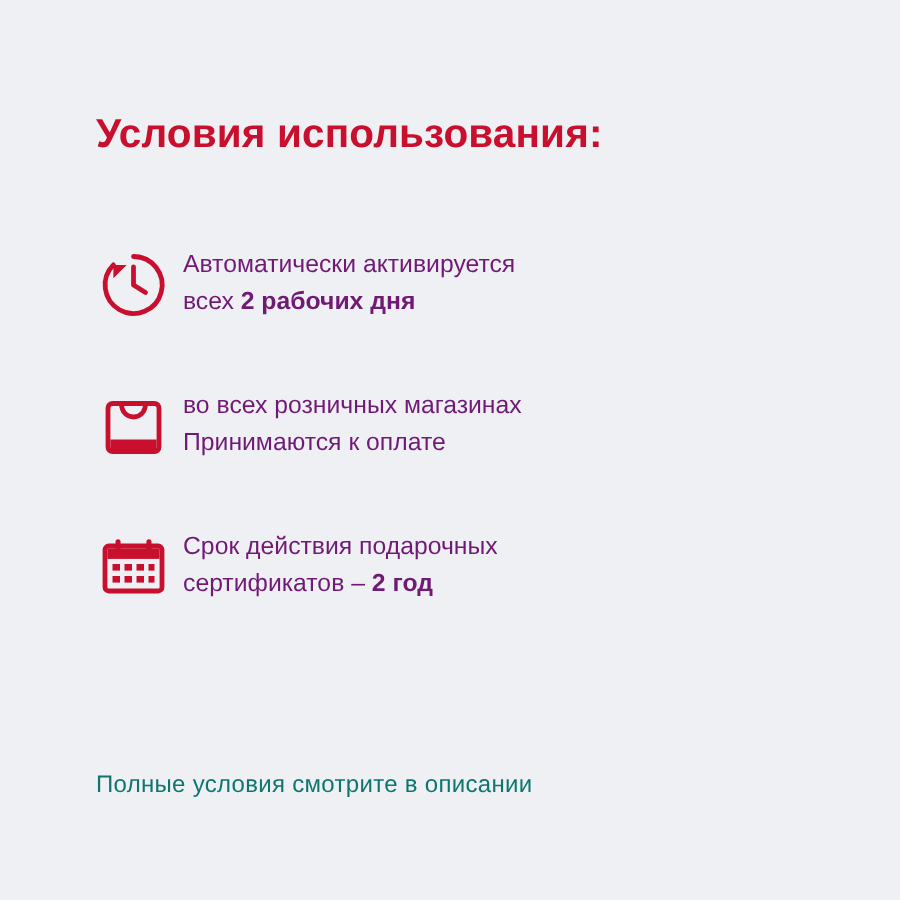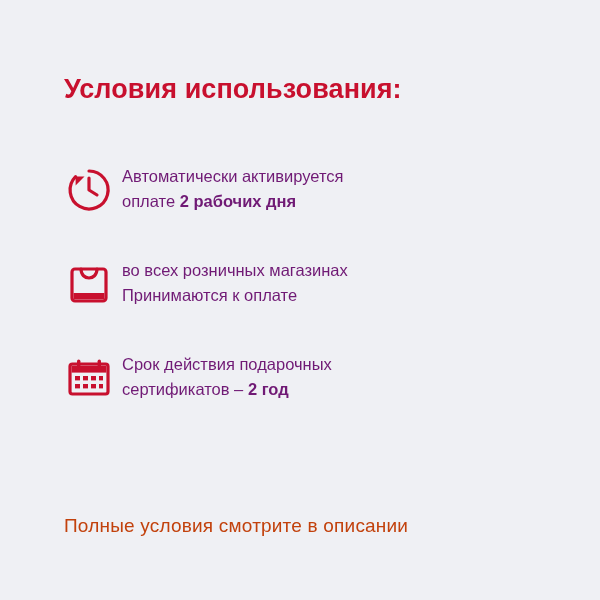--- a/index.html
+++ b/index.html
@@ -57,22 +57,22 @@
     padding-top: 4px;
     font-weight: 500;
   }
   .item-text .b {
     font-weight: bold;
   }
   .footnote {
     position: absolute;
     left: 64px;
     top: 515px;
-    font-size: 19px;
-    color: #c2410c;
+    font-size: 16px;
+    color: #0f766e;
     letter-spacing: 0.2px;
     font-weight: 500;
   }
   svg { display: block; }
 </style>
 </head>
 <body>
 
 <div class="card">
 
@@ -83,21 +83,21 @@
     <div class="item">
       <div class="icon-box">
         <svg width="50" height="50" viewBox="0 0 50 50">
           <path d="M25 6 A19 19 0 1 1 11.6 11.6" fill="none" stroke="#c8102e" stroke-width="3.2" stroke-linecap="round"></path>
           <path d="M11.6 11.6 L11.6 20.5 L20.5 11.6 Z" fill="#c8102e"></path>
           <path d="M25 13 L25 25 L33 30" fill="none" stroke="#c8102e" stroke-width="3.2" stroke-linecap="round" stroke-linejoin="round"></path>
         </svg>
       </div>
       <div class="item-text">
         <div><span>Автоматически активируется</span></div>
-        <div><span>оплате </span><span class="b">2 рабочих дня</span></div>
+        <div><span>всех </span><span class="b">2 рабочих дня</span></div>
       </div>
     </div>
 
     <div class="item">
       <div class="icon-box">
         <svg width="50" height="50" viewBox="0 0 50 50">
           <rect x="8" y="10" width="34" height="32" rx="3" fill="none" stroke="#c8102e" stroke-width="3.2"></rect>
           <path d="M17 10 C17 22, 33 22, 33 10" fill="none" stroke="#c8102e" stroke-width="3.2" stroke-linecap="round"></path>
           <rect x="9.6" y="34" width="30.8" height="6.4" fill="#c8102e"></rect>
         </svg>

